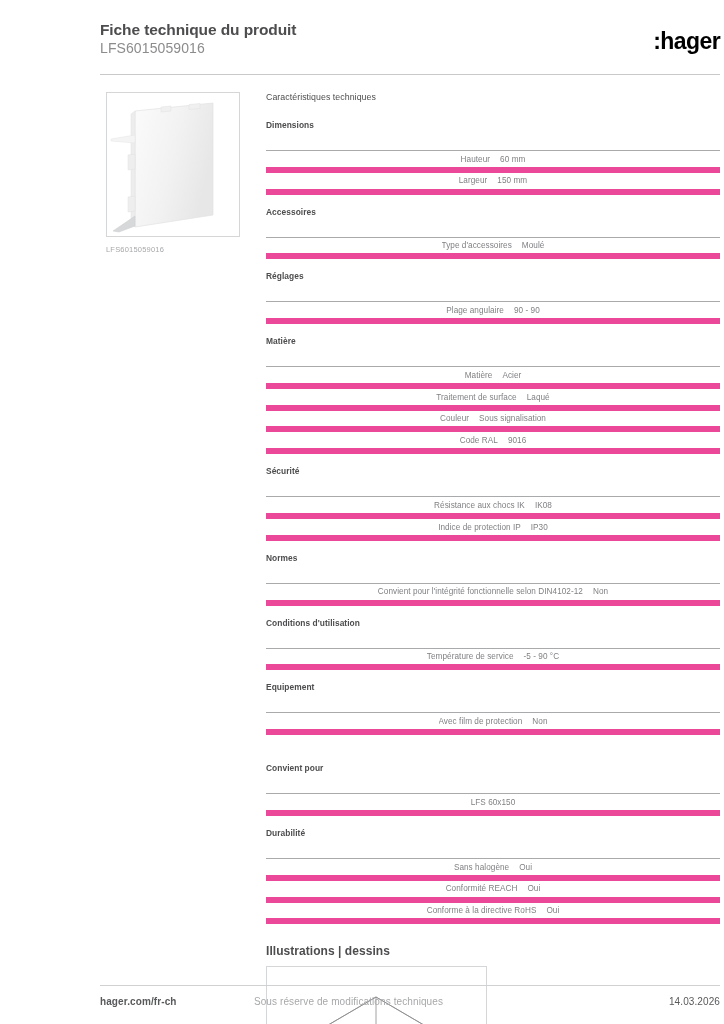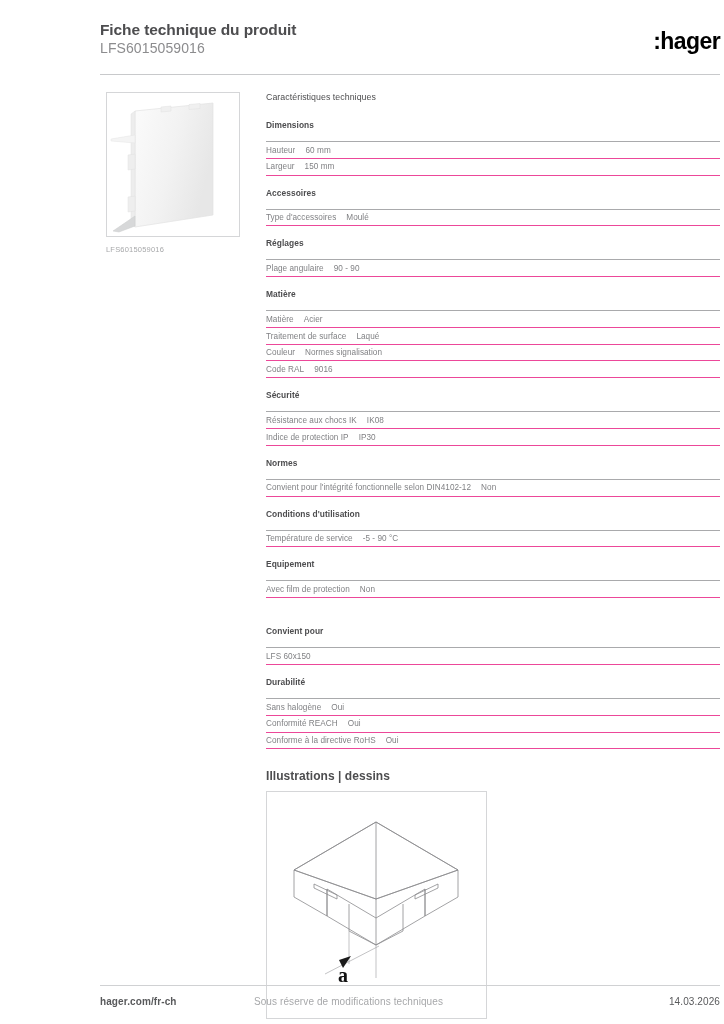--- a/index.html
+++ b/index.html
@@ -105,32 +105,32 @@
     color: #4d4d4f;
     letter-spacing: 0.05px;
     margin-bottom: 18px;
   }
 
   .section { margin-bottom: 12px; }
   .section-header {
     font-size: 8.4px;
     font-weight: bold;
     color: #4d4d4f;
-    padding-bottom: 11px;
+    padding-bottom: 20px;
     border-bottom: 1px solid #a9aaac;
     letter-spacing: 0.05px;
   }
   .row {
     display: flex;
-    justify-content: flex-start;
+    justify-content: center;
     align-items: baseline;
     font-size: 8.2px;
     color: #808184;
     padding: 3.6px 0 3.2px 0;
-    border-bottom: 1px solid #ec4899;
+    border-bottom: 6px solid #ec4899;
     letter-spacing: 0.05px;
   }
   .row .label {
     white-space: nowrap;
     overflow: hidden;
     text-overflow: ellipsis;
   }
   .row .value {
     white-space: nowrap;
     padding-left: 10px;
@@ -270,21 +270,21 @@
           <div class="row">
             <span class="label">Matière</span>
             <span class="value">Acier</span>
           </div>
           <div class="row">
             <span class="label">Traitement de surface</span>
             <span class="value">Laqué</span>
           </div>
           <div class="row">
             <span class="label">Couleur</span>
-            <span class="value">Normes signalisation</span>
+            <span class="value">Sous signalisation</span>
           </div>
           <div class="row">
             <span class="label">Code RAL</span>
             <span class="value">9016</span>
           </div>
         </div>
         <div class="section">
           <div class="section-header">Sécurité</div>
           <div class="row">
             <span class="label">Résistance aux chocs IK</span>

